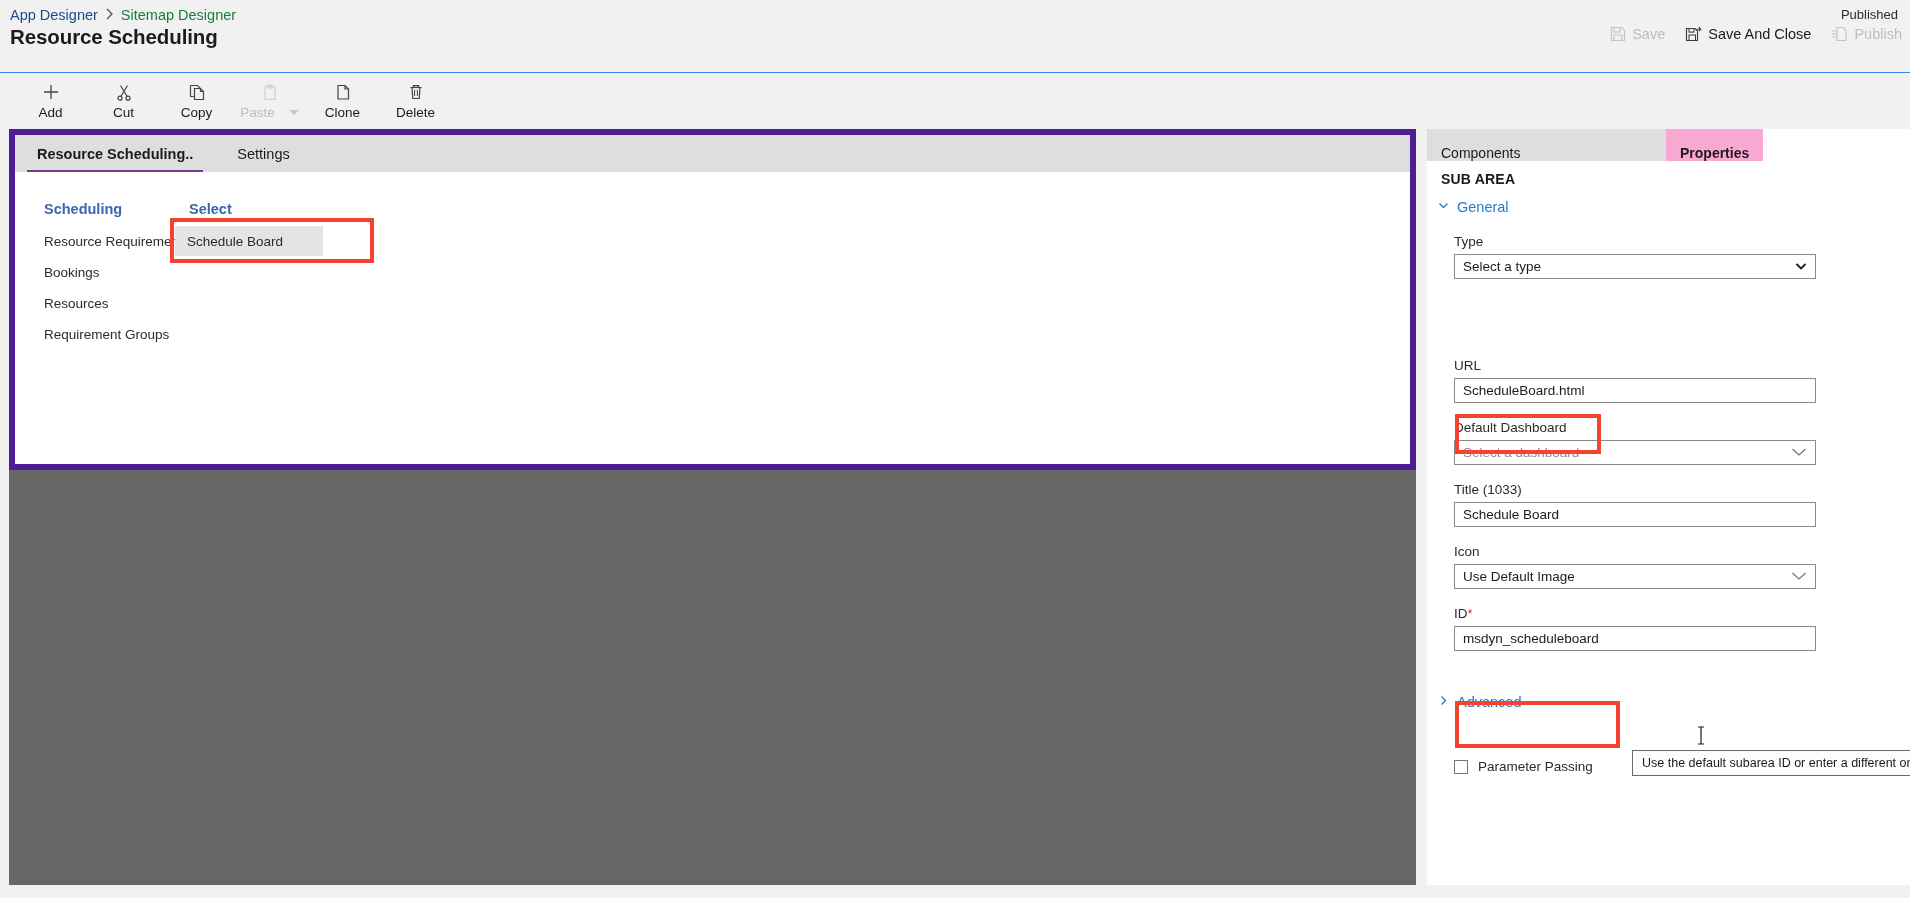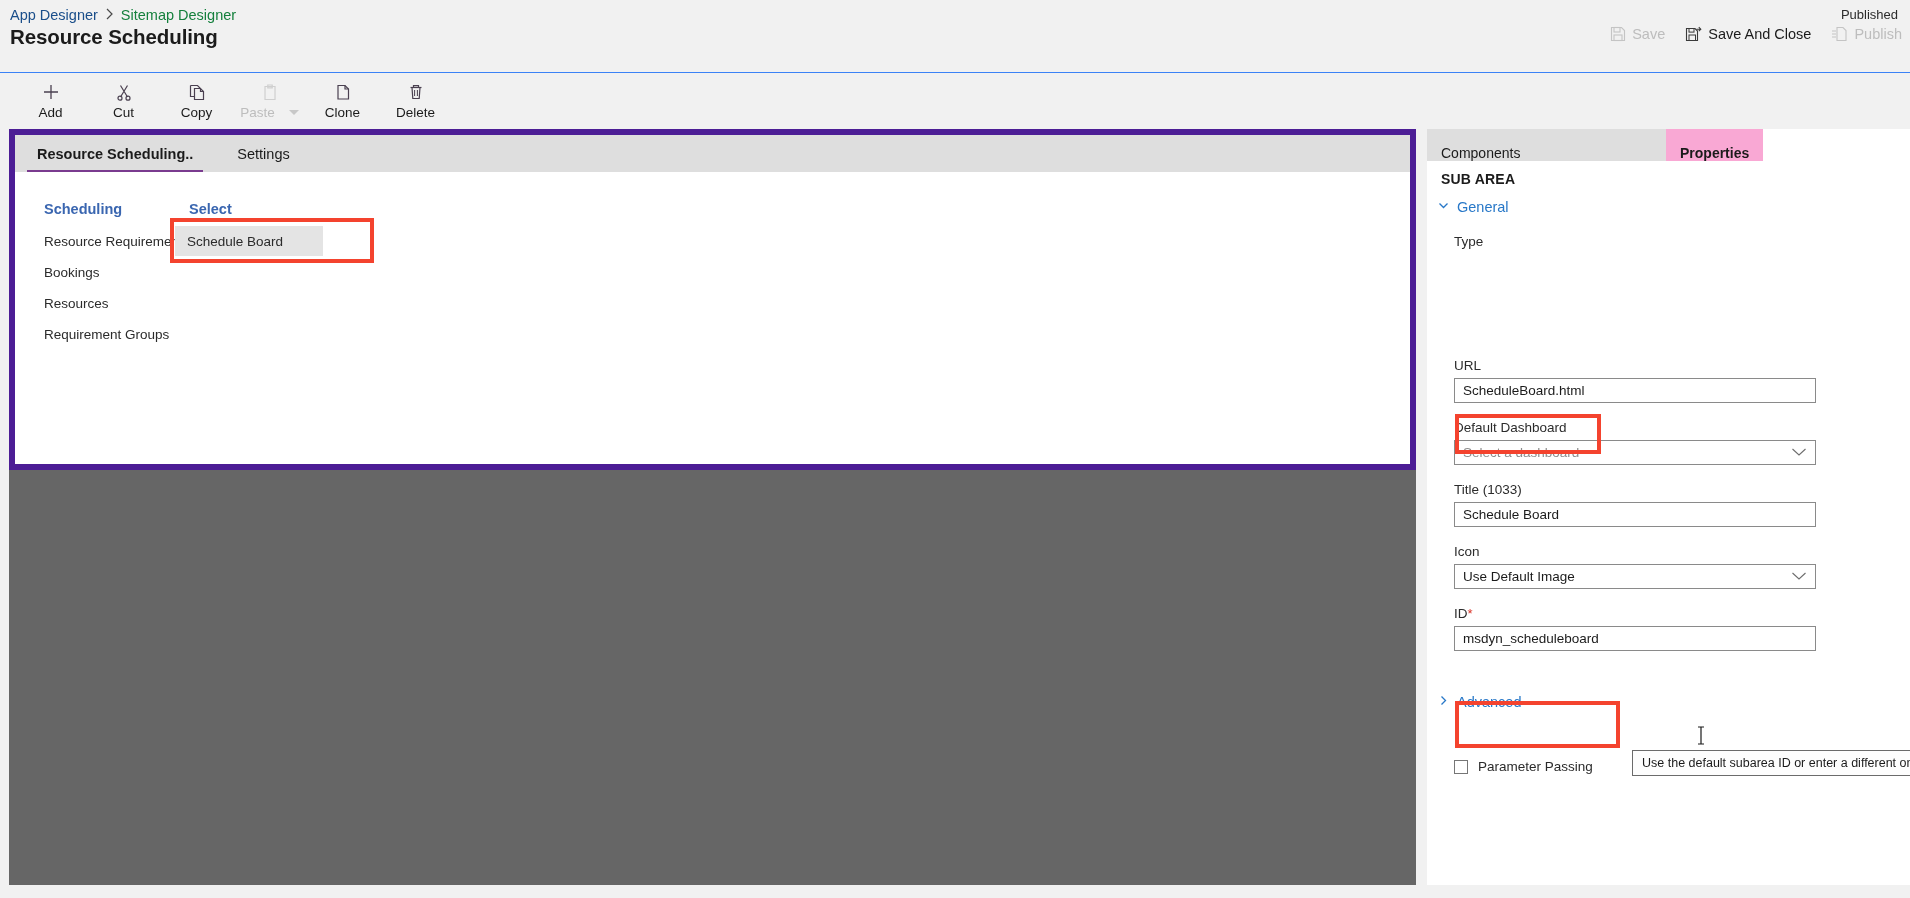--- a/index.html
+++ b/index.html
@@ -362,20 +362,28 @@
     <span class="chev">
       <svg width="13" height="13" viewBox="0 0 13 13">
           <path d="M2.5 4.5L6.5 8.5L10.5 4.5" fill="none" stroke="#2878c8" stroke-width="1.3"></path>
         </svg>
     </span>
     <span>General</span>
   </div>
 
   <div class="field" style="top:105px">
     <div class="flabel">Type</div>
+    <div class="fbox">
+      <span class="fval">Select a type</span>
+      <span class="dd-chev">
+        <svg width="12" height="9" viewBox="0 0 12 9">
+            <path d="M1.5 2L6 6.5L10.5 2" fill="none" stroke="#1b1b1b" stroke-width="1.8"></path>
+          </svg>
+      </span>
+    </div>
   </div>
 
 
   <div class="field" style="top:229px">
     <div class="flabel">URL</div>
     <div class="fbox">
       <span class="fval">ScheduleBoard.html</span>
     </div>
   </div>
 

